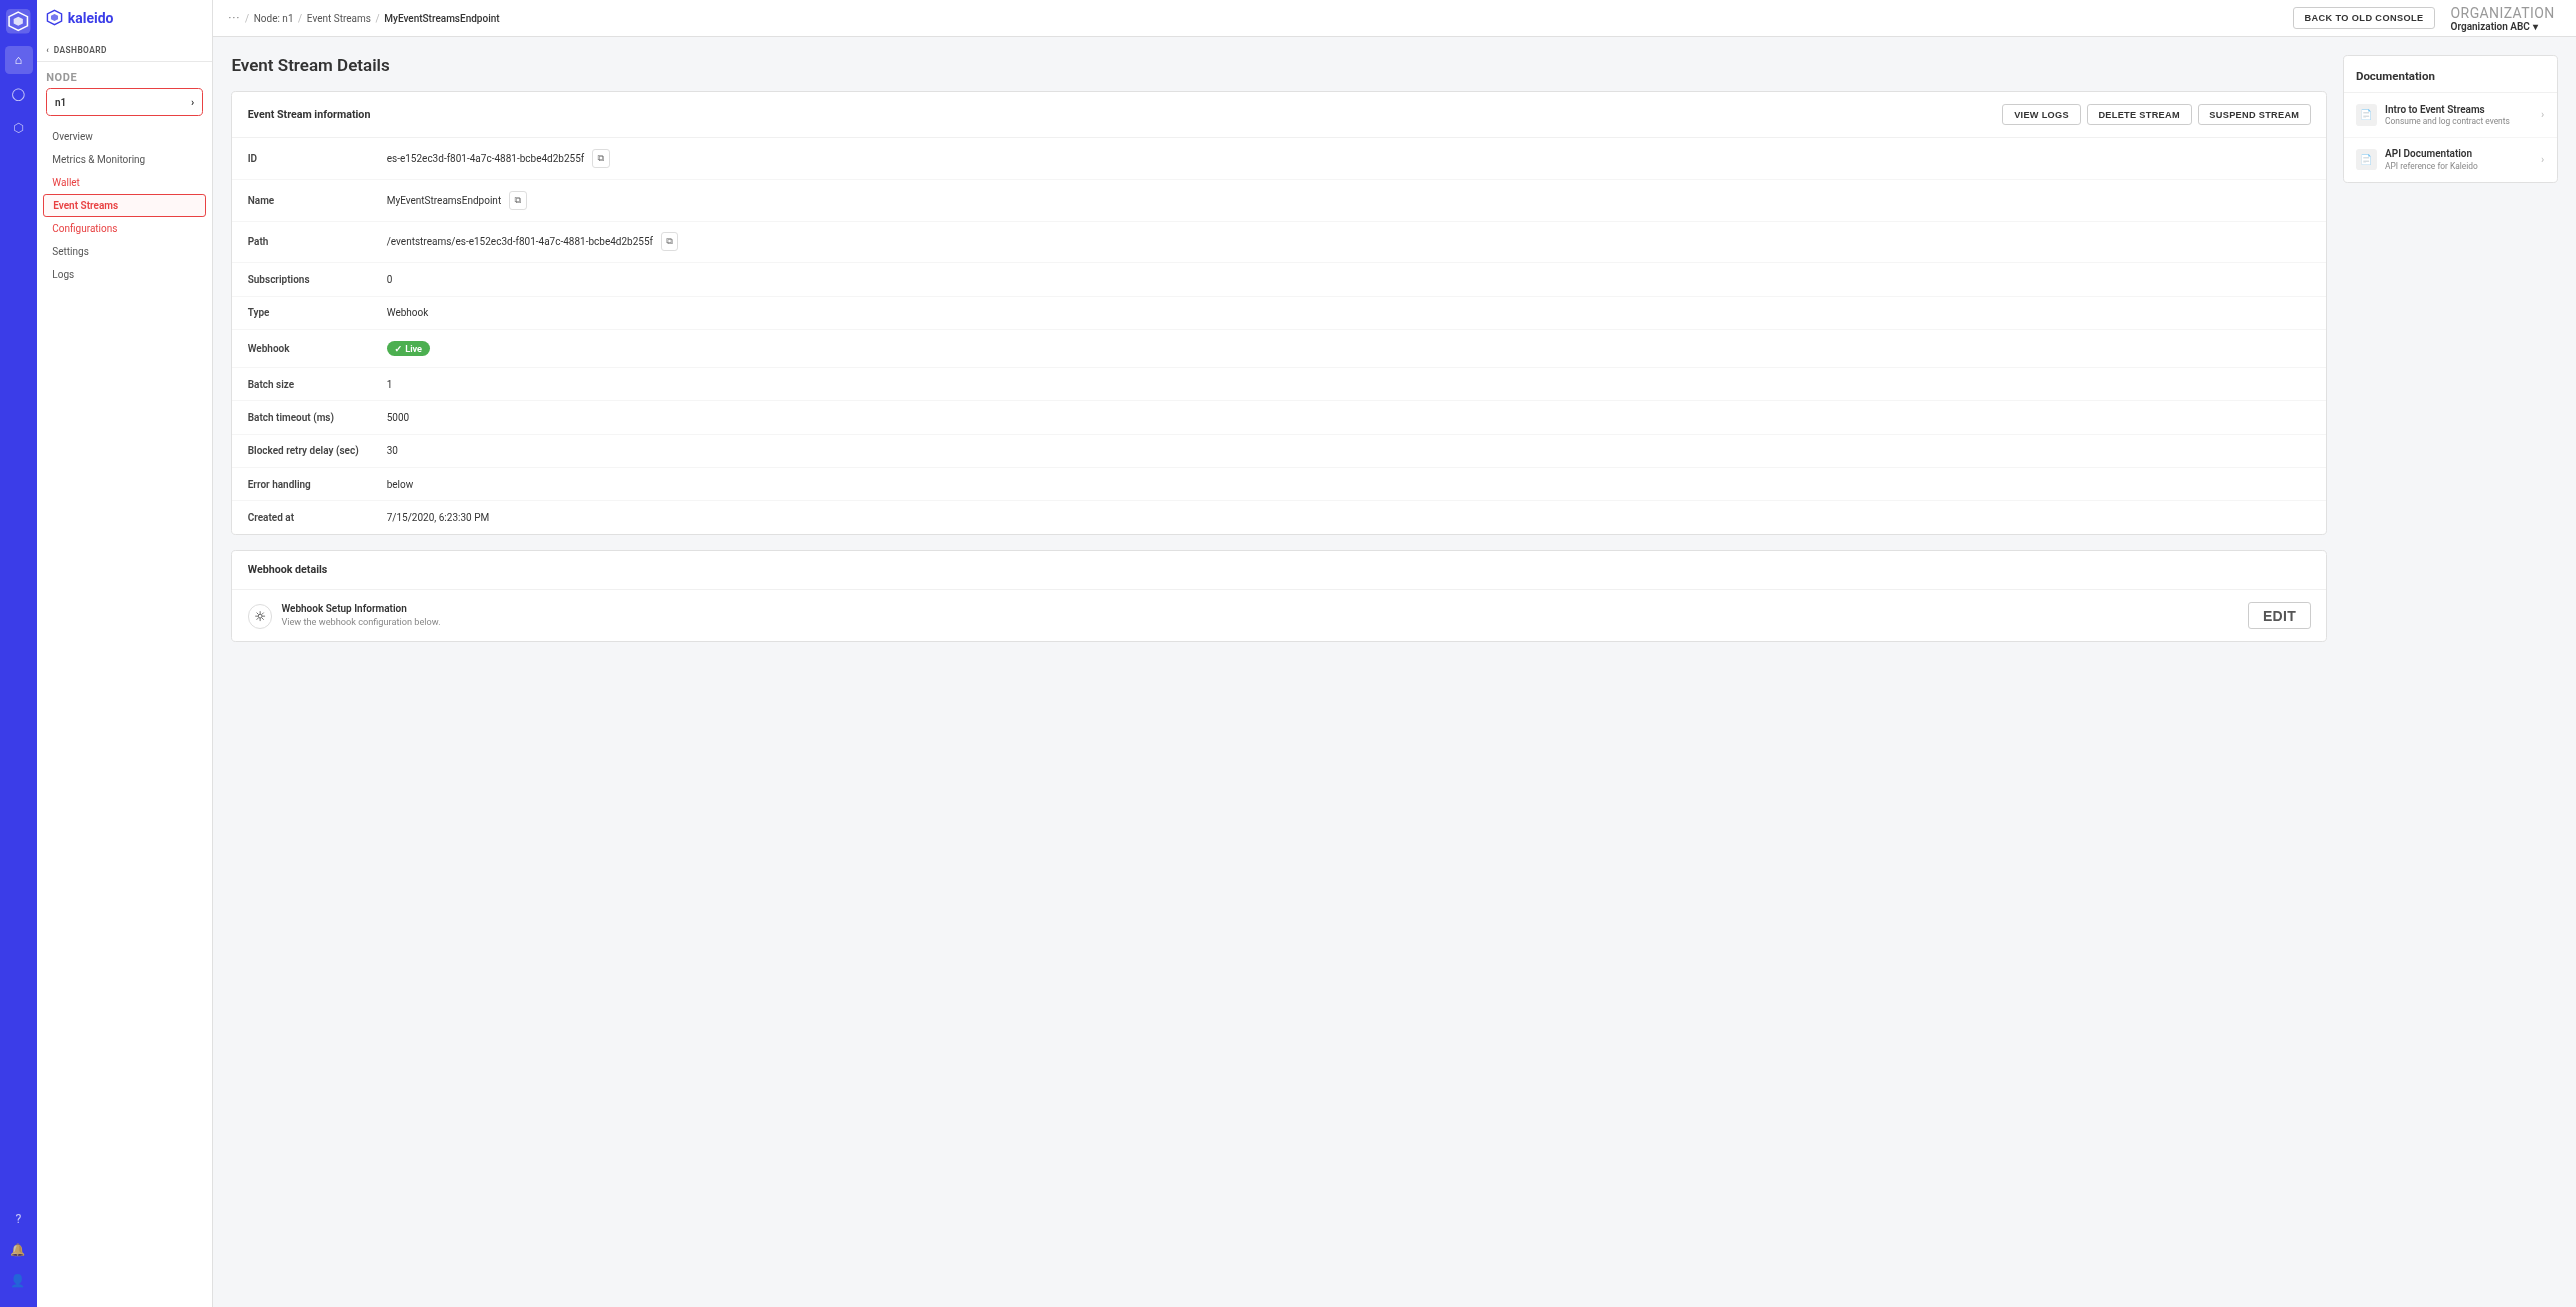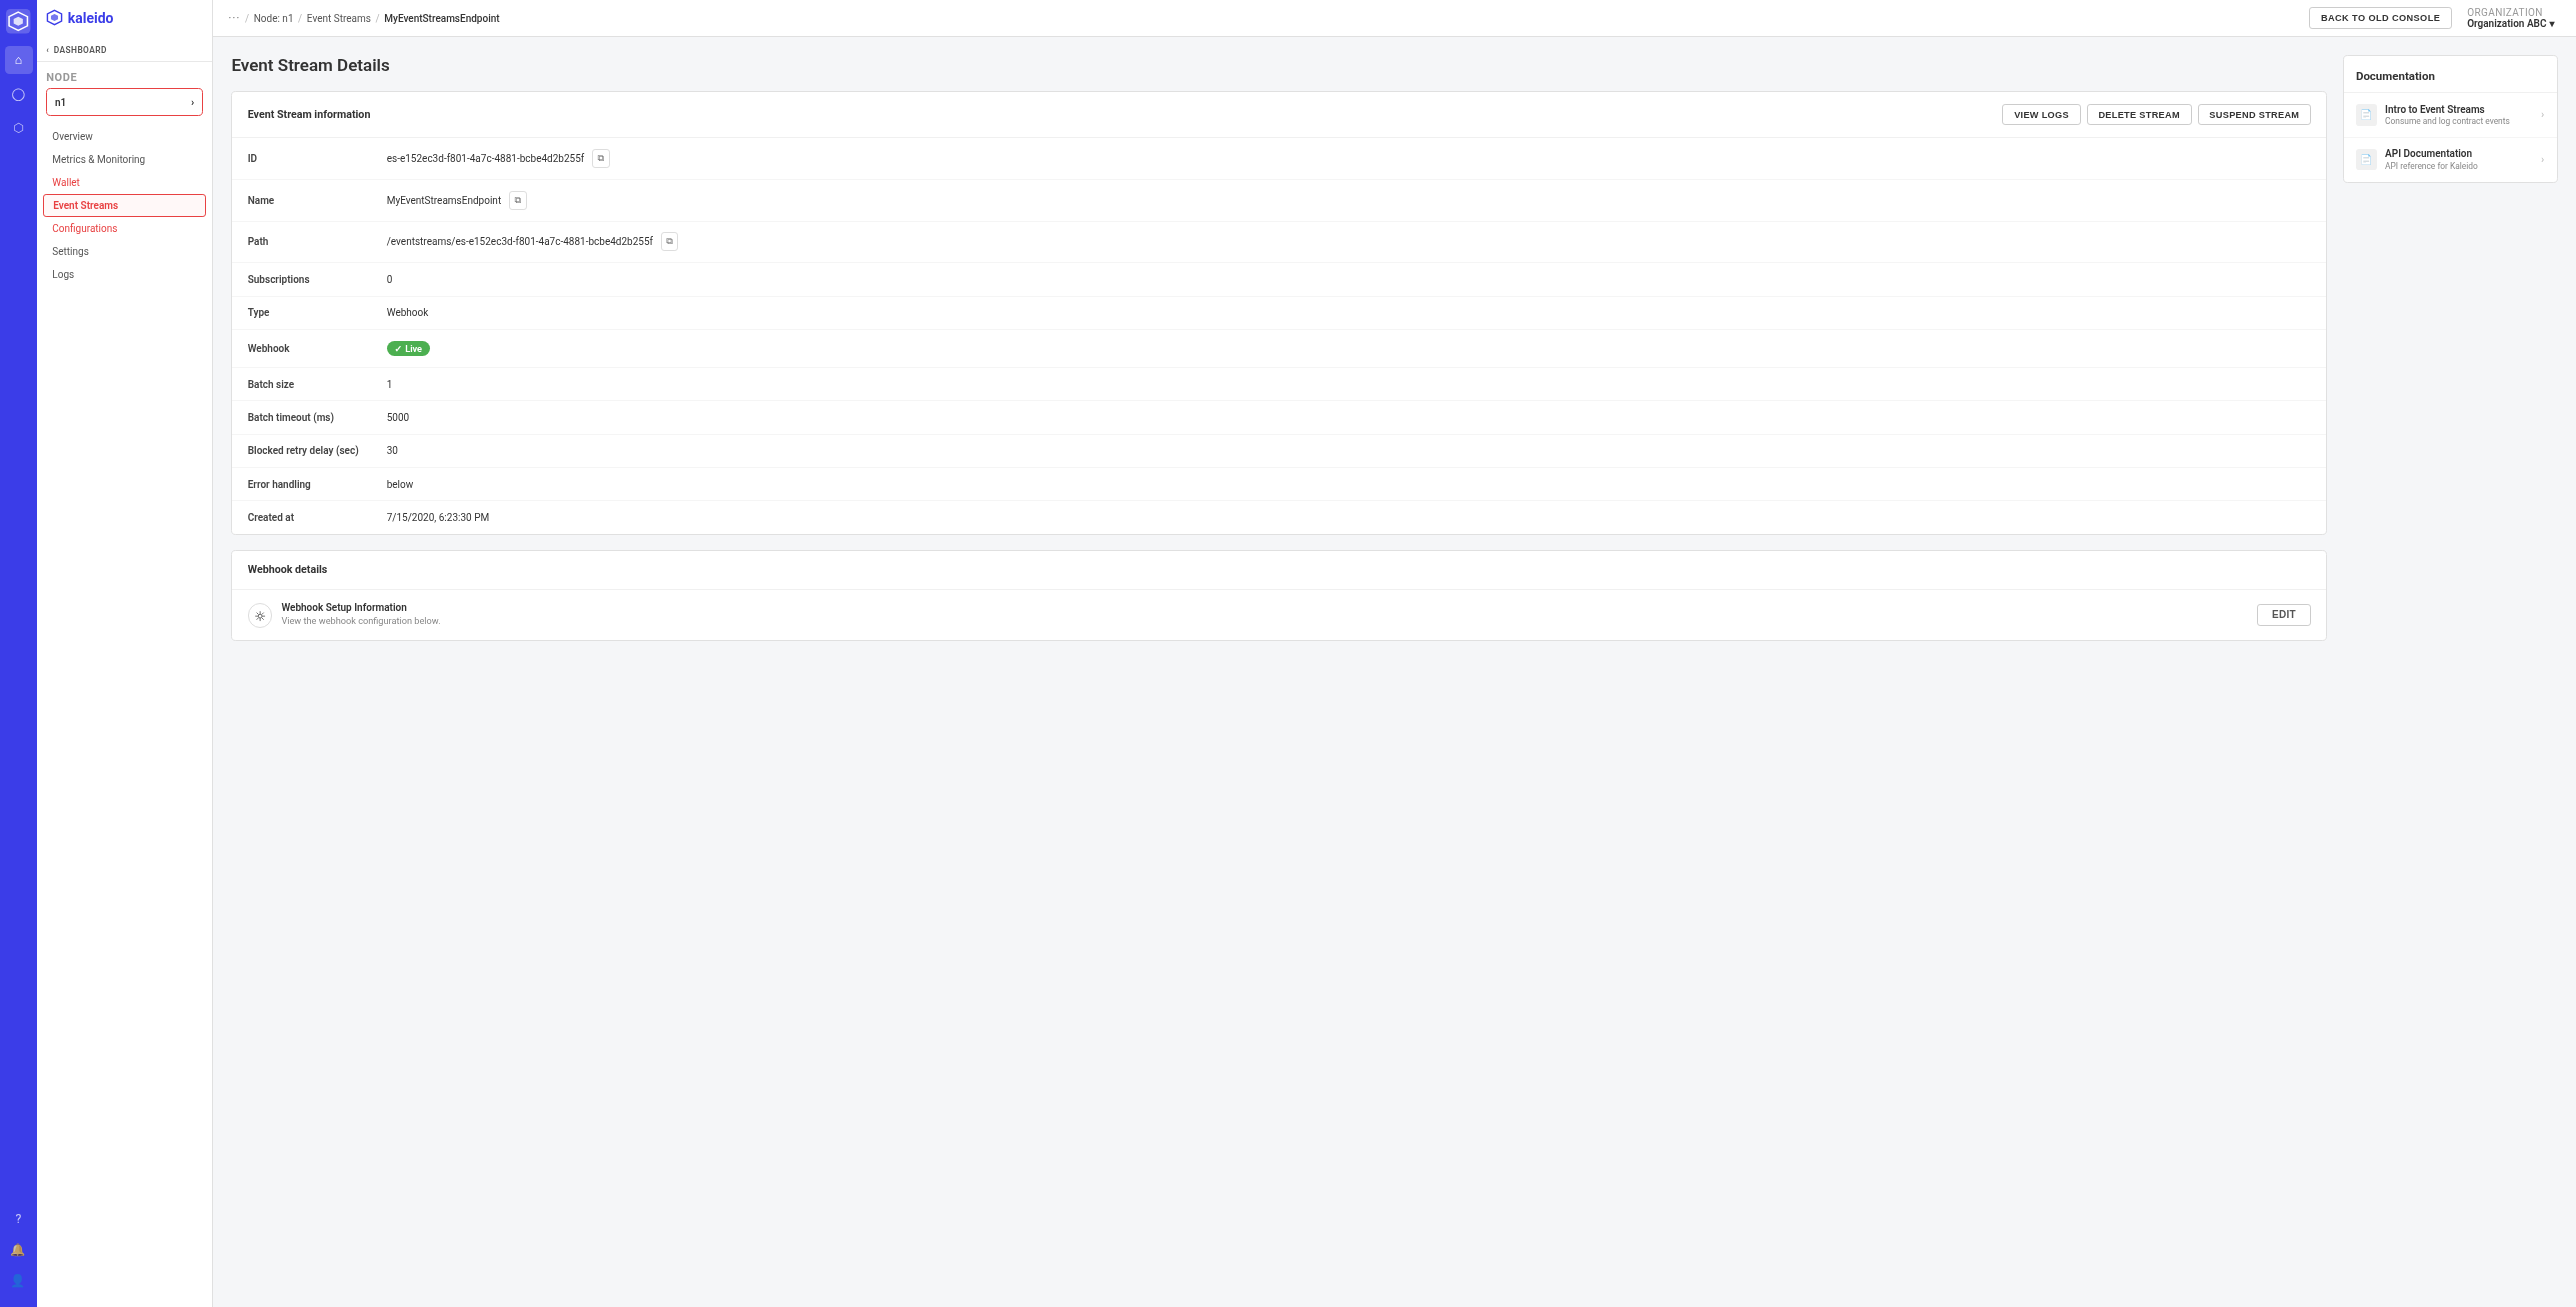--- a/index.html
+++ b/index.html
@@ -151,21 +151,21 @@
       cursor: pointer;
       color: #333;
     }
     .org-selector {
       display: flex;
       flex-direction: column;
       cursor: pointer;
       padding: 3.1px 6.1px;
       border-radius: 3.1px;
     }
-    .org-label { font-size: 10px; color: #999; text-transform: uppercase; letter-spacing: 0.4px; }
+    .org-label { font-size: 14px; color: #999; text-transform: uppercase; letter-spacing: 0.4px; }
     .org-name { font-size: 10px; font-weight: 600; color: #333; display: flex; align-items: center; gap: 3.1px; }
 
     
     .content-area {
       flex: 1;
       display: flex;
       overflow: hidden;
       padding: 18.4px;
       gap: 15.3px;
     }
@@ -281,21 +281,21 @@
       flex-shrink: 0;
       margin-top: 1.5px;
     }
     .webhook-text-title { font-size: 10px; font-weight: 600; color: #333; margin-bottom: 2.3px; }
     .webhook-text-sub { font-size: 9.2px; color: #888; }
     .btn-edit {
       border: 0.8px solid #ccc;
       background: #fff;
       padding: 4.6px 14px;
       border-radius: 3.1px;
-      font-size: 10px;
+      font-size: 14px;
       font-weight: 600;
       letter-spacing: 0.3px;
       text-transform: uppercase;
       cursor: pointer;
       color: #555;
     }
 
     
     .right-panel {
       width: 215px;

